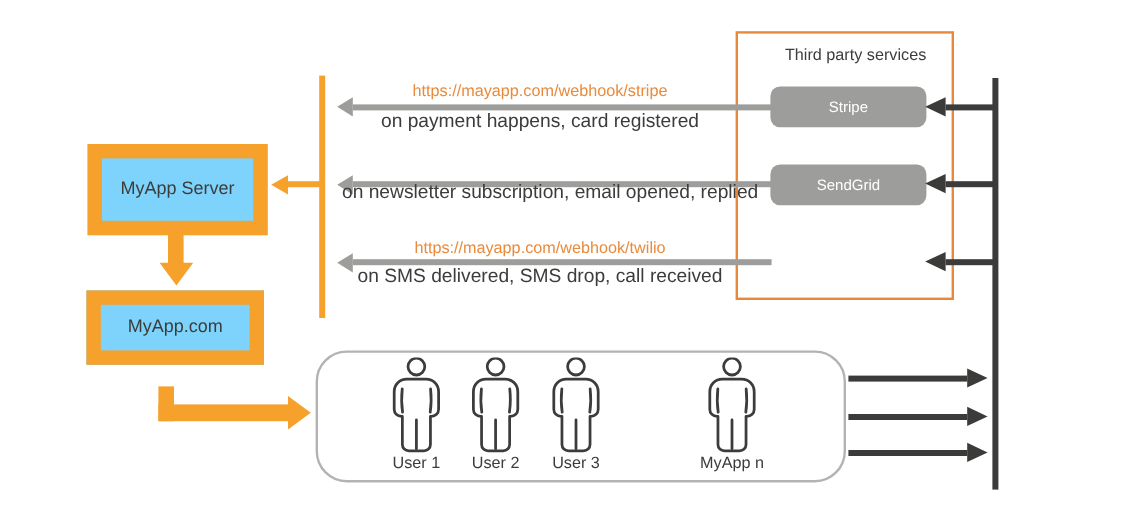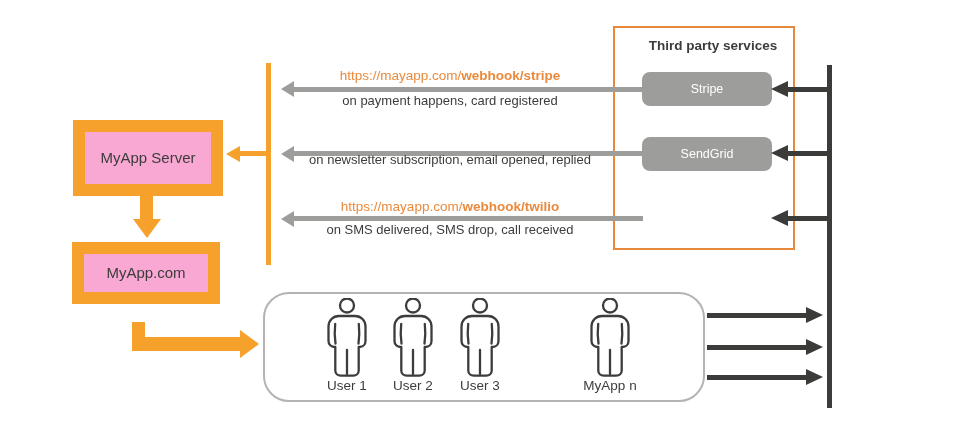--- a/index.html
+++ b/index.html
@@ -6,47 +6,47 @@
     --orange:#F5A12B; --urlOrange:#E98A3C; --tpBorder:#E8883B;
     --gray:#9D9D9C; --dark:#3B3B3A; --text:#3C3C3B;
     --usersBorder:#B3B3B3; --serviceText:#FFFFFF;
   }
   *{margin:0;padding:0;box-sizing:border-box}
   body{background:#fff}
   .canvas{position:relative;width:957px;height:423px;background:#fff;
     font-family:"Liberation Sans",sans-serif;overflow:hidden}
   .abs{position:absolute}
   
-  .obox{position:absolute;background:#f9a8d4;border:12px solid var(--orange);
+  .obox{position:absolute;background:#7dd3fc;border:12px solid var(--orange);
     display:flex;align-items:center;justify-content:center;text-align:center;
     color:var(--text);font-size:15px;font-weight:500;line-height:1.3}
   
   .orangebg{background:var(--orange)}
   .graybg{background:var(--gray)}
   .darkbg{background:var(--dark)}
   
   .tri{position:absolute;width:0;height:0;border-style:solid;border-color:transparent}
   .tri-left-gray{border-width:8px 13px 8px 0;border-right-color:var(--gray)}
   .tri-left-dark{border-width:8.5px 17px 8.5px 0;border-right-color:var(--dark)}
   .tri-right-dark{border-width:8.5px 0 8.5px 17px;border-left-color:var(--dark)}
   .tri-left-orange{border-width:8px 14px 8px 0;border-right-color:var(--orange)}
   .tri-down-orange{border-width:19px 14px 0 14px;border-top-color:var(--orange)}
   .tri-right-orange{border-width:14px 0 14px 19px;border-left-color:var(--orange)}
   
   .url{position:absolute;left:285px;width:330px;text-align:center;
     font-size:13.5px;color:var(--urlOrange);white-space:nowrap}
-  .url b{font-weight:700}
+  .url b{font-weight:400}
   .cap{position:absolute;left:285px;width:330px;text-align:center;
-    font-size:13px;color:var(--text);white-space:nowrap}
+    font-size:16px;color:var(--text);white-space:nowrap}
   .hline{position:absolute;height:5px}
   
   .tpbox{position:absolute;left:613px;top:26px;width:182px;height:224px;
     border:2px solid var(--tpBorder)}
   .tptitle{position:absolute;left:613px;top:38px;width:200px;text-align:center;
-    font-size:13.5px;font-weight:700;color:var(--text)}
+    font-size:13.5px;font-weight:400;color:var(--text)}
   .service{position:absolute;left:642px;width:130px;height:34px;border-radius:8px;
     background:var(--gray);color:var(--serviceText);display:flex;align-items:center;
     justify-content:center;font-size:12.5px}
   
   .usersbox{position:absolute;left:263px;top:292px;width:442px;height:110px;
     border:2px solid var(--usersBorder);border-radius:26px;background:#fff}
   .person{position:absolute;width:44px;height:80px}
   .ulabel{position:absolute;width:80px;text-align:center;font-size:13.5px;
     color:var(--text);top:378px}
 </style>

